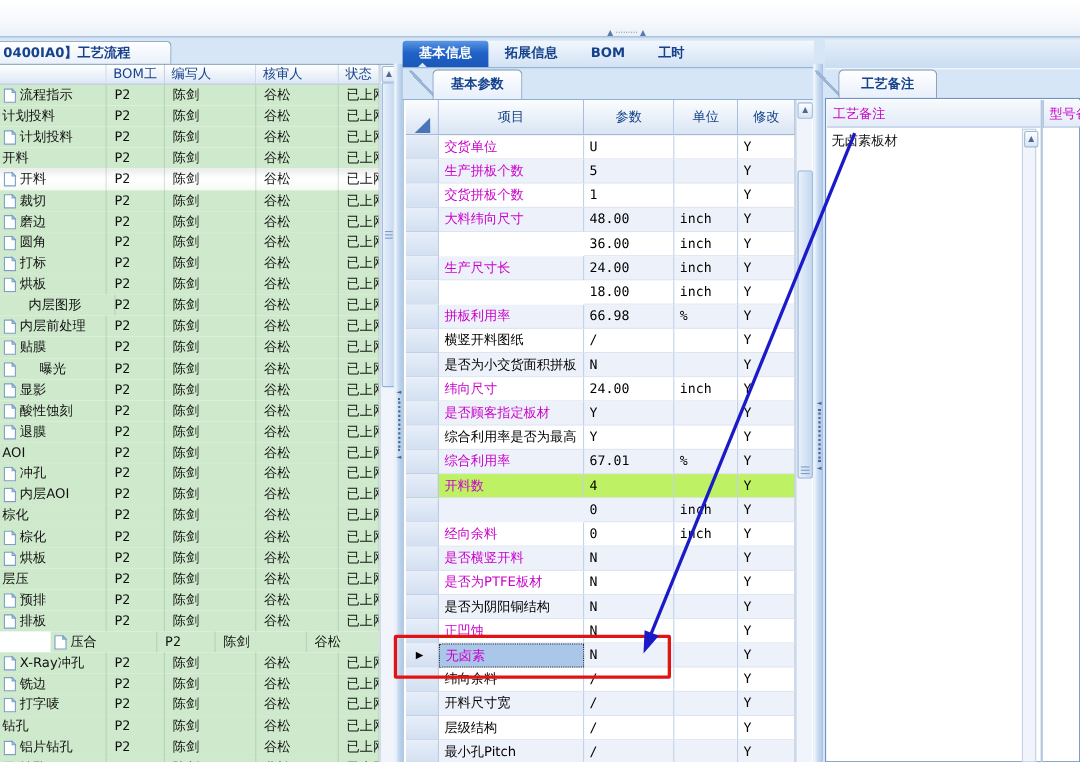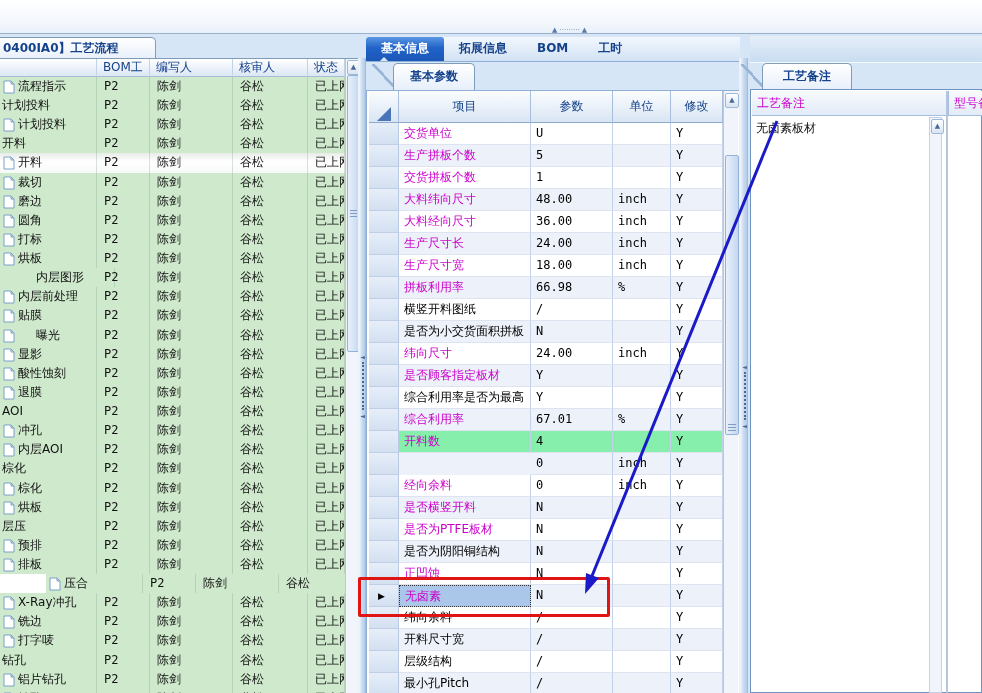--- a/index.html
+++ b/index.html
@@ -192,21 +192,21 @@
               <path d="M1 1 h7 l3 3 v9 h-10 z" fill="#ffffff" stroke="#7aa0c8"></path>
               <path d="M8 1 v3 h3 z" fill="#d9e8f7" stroke="#7aa0c8"></path>
             </svg>
             <div class="lcell" style="left: 0px; width: 97px; padding-left: 18px;">烘板</div>
             <div class="lcell mono" style="left: 97px; width: 53px; padding-left: 7px;">P2</div>
             <div class="lcell " style="left: 150px; width: 83px; padding-left: 7px;">陈剑</div>
             <div class="lcell " style="left: 233px; width: 75px; padding-left: 7px;">谷松</div>
             <div class="lcell " style="left: 308px; width: 37px; padding-left: 7px;">已上网</div>
           </div>
           <div class="lrow" style="top: 191.2px;">
-            <div class="lcell" style="left: 18px; width: 97px; padding-left: 18px;">内层图形</div>
+            <div class="lcell" style="left: 8px; width: 97px; padding-left: 18px;">内层图形</div>
             <div class="lcell mono" style="left: 97px; width: 53px; padding-left: 7px;">P2</div>
             <div class="lcell " style="left: 150px; width: 83px; padding-left: 7px;">陈剑</div>
             <div class="lcell " style="left: 233px; width: 75px; padding-left: 7px;">谷松</div>
             <div class="lcell " style="left: 308px; width: 37px; padding-left: 7px;">已上网</div>
           </div>
           <div class="lrow" style="top: 210.32px;">
             <svg class="doc-ic" viewBox="0 0 12 14">
               <path d="M1 1 h7 l3 3 v9 h-10 z" fill="#ffffff" stroke="#7aa0c8"></path>
               <path d="M8 1 v3 h3 z" fill="#d9e8f7" stroke="#7aa0c8"></path>
             </svg>
@@ -491,35 +491,33 @@
           </div>
           <div class="prow" style="top: 66px; background: rgb(237, 241, 249);">
             <div class="pcell pind rowptr" style="left: 0px; width: 30px; padding: 0px;"></div>
             <div class="pcell mag" style="left: 30px; width: 132px;">大料纬向尺寸</div>
             <div class="pcell mono" style="left: 162px; width: 82px;">48.00</div>
             <div class="pcell mono" style="left: 244px; width: 58px;">inch</div>
             <div class="pcell mono" style="left: 302px; width: 52px;">Y</div>
           </div>
           <div class="prow" style="top: 88px; background: rgb(255, 255, 255);">
             <div class="pcell pind rowptr" style="left: 0px; width: 30px; padding: 0px;"></div>
-            <div class="pcell mag" style="left: 30px; width: 132px;">大料经向尺寸</div>
             <div class="pcell mono" style="left: 162px; width: 82px;">36.00</div>
             <div class="pcell mono" style="left: 244px; width: 58px;">inch</div>
             <div class="pcell mono" style="left: 302px; width: 52px;">Y</div>
           </div>
           <div class="prow" style="top: 110px; background: rgb(237, 241, 249);">
             <div class="pcell pind rowptr" style="left: 0px; width: 30px; padding: 0px;"></div>
             <div class="pcell mag" style="left: 30px; width: 132px;">生产尺寸长</div>
             <div class="pcell mono" style="left: 162px; width: 82px;">24.00</div>
             <div class="pcell mono" style="left: 244px; width: 58px;">inch</div>
             <div class="pcell mono" style="left: 302px; width: 52px;">Y</div>
           </div>
           <div class="prow" style="top: 132px; background: rgb(255, 255, 255);">
             <div class="pcell pind rowptr" style="left: 0px; width: 30px; padding: 0px;"></div>
-            <div class="pcell mag" style="left: 30px; width: 132px;">生产尺寸宽</div>
             <div class="pcell mono" style="left: 162px; width: 82px;">18.00</div>
             <div class="pcell mono" style="left: 244px; width: 58px;">inch</div>
             <div class="pcell mono" style="left: 302px; width: 52px;">Y</div>
           </div>
           <div class="prow" style="top: 154px; background: rgb(237, 241, 249);">
             <div class="pcell pind rowptr" style="left: 0px; width: 30px; padding: 0px;"></div>
             <div class="pcell mag" style="left: 30px; width: 132px;">拼板利用率</div>
             <div class="pcell mono" style="left: 162px; width: 82px;">66.98</div>
             <div class="pcell mono" style="left: 244px; width: 58px;">%</div>
             <div class="pcell mono" style="left: 302px; width: 52px;">Y</div>
@@ -559,21 +557,21 @@
             <div class="pcell mono" style="left: 244px; width: 58px;"></div>
             <div class="pcell mono" style="left: 302px; width: 52px;">Y</div>
           </div>
           <div class="prow" style="top: 286px; background: rgb(237, 241, 249);">
             <div class="pcell pind rowptr" style="left: 0px; width: 30px; padding: 0px;"></div>
             <div class="pcell mag" style="left: 30px; width: 132px;">综合利用率</div>
             <div class="pcell mono" style="left: 162px; width: 82px;">67.01</div>
             <div class="pcell mono" style="left: 244px; width: 58px;">%</div>
             <div class="pcell mono" style="left: 302px; width: 52px;">Y</div>
           </div>
-          <div class="prow" style="top: 308px; background: #86efac;">
+          <div class="prow" style="top: 308px; background: #bef264;">
             <div class="pcell pind rowptr" style="left: 0px; width: 30px; padding: 0px;"></div>
             <div class="pcell mag" style="left: 30px; width: 132px;">开料数</div>
             <div class="pcell mono" style="left: 162px; width: 82px;">4</div>
             <div class="pcell mono" style="left: 244px; width: 58px;"></div>
             <div class="pcell mono" style="left: 302px; width: 52px;">Y</div>
           </div>
           <div class="prow" style="top: 330px; background: rgb(237, 241, 249);">
             <div class="pcell pind rowptr" style="left: 0px; width: 30px; padding: 0px;"></div>
             <div class="pcell mono" style="left: 162px; width: 82px;">0</div>
             <div class="pcell mono" style="left: 244px; width: 58px;">inch</div>

